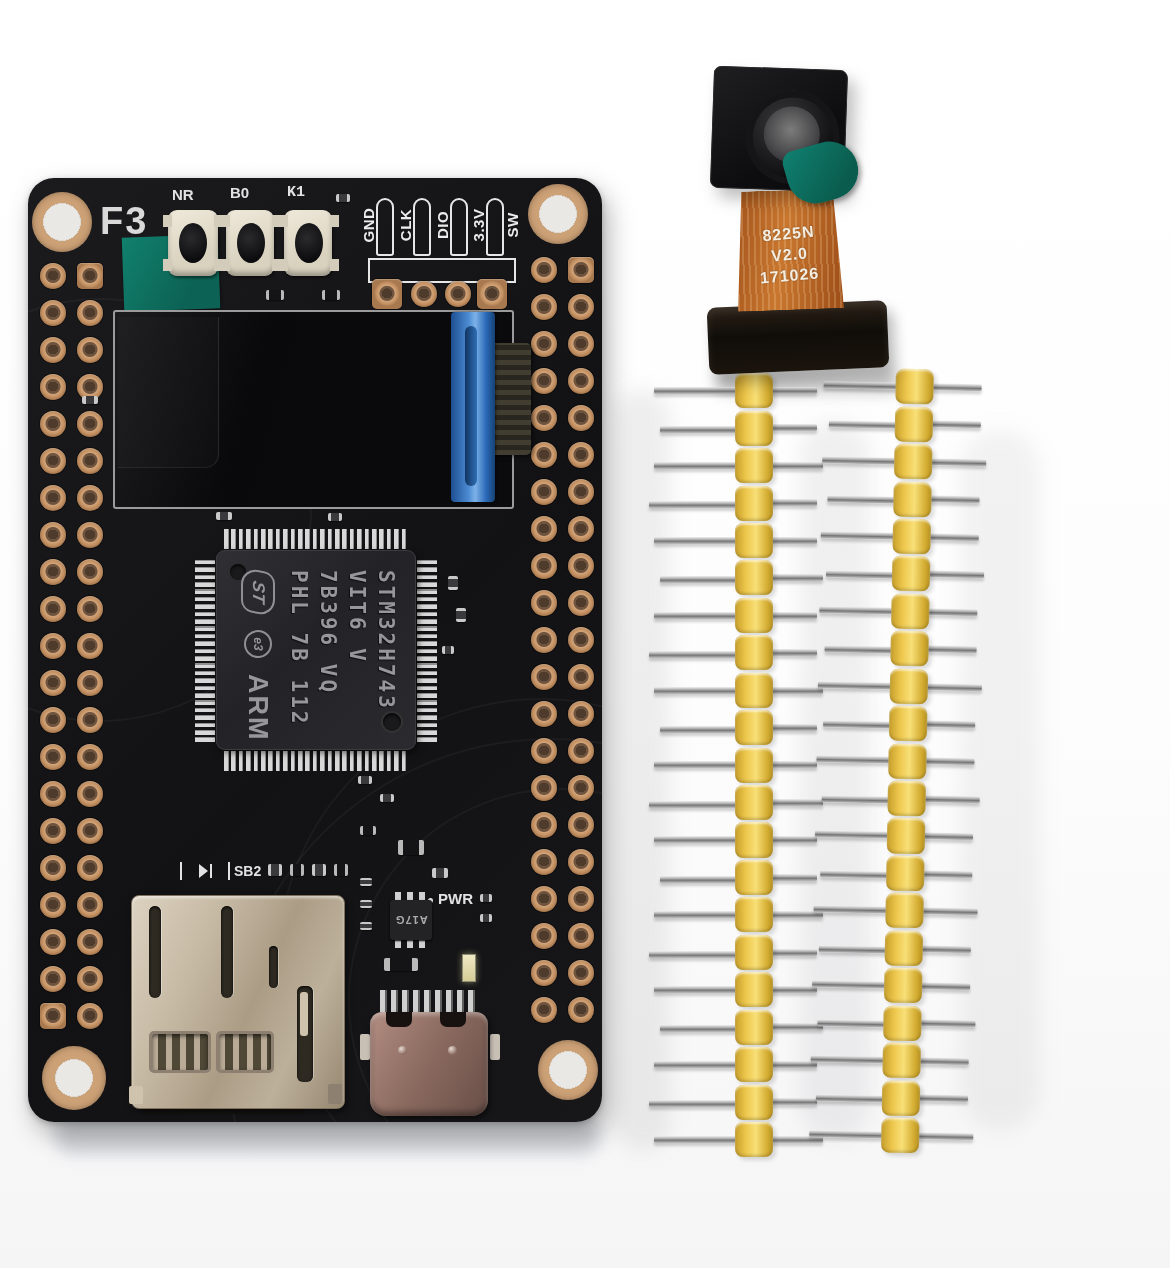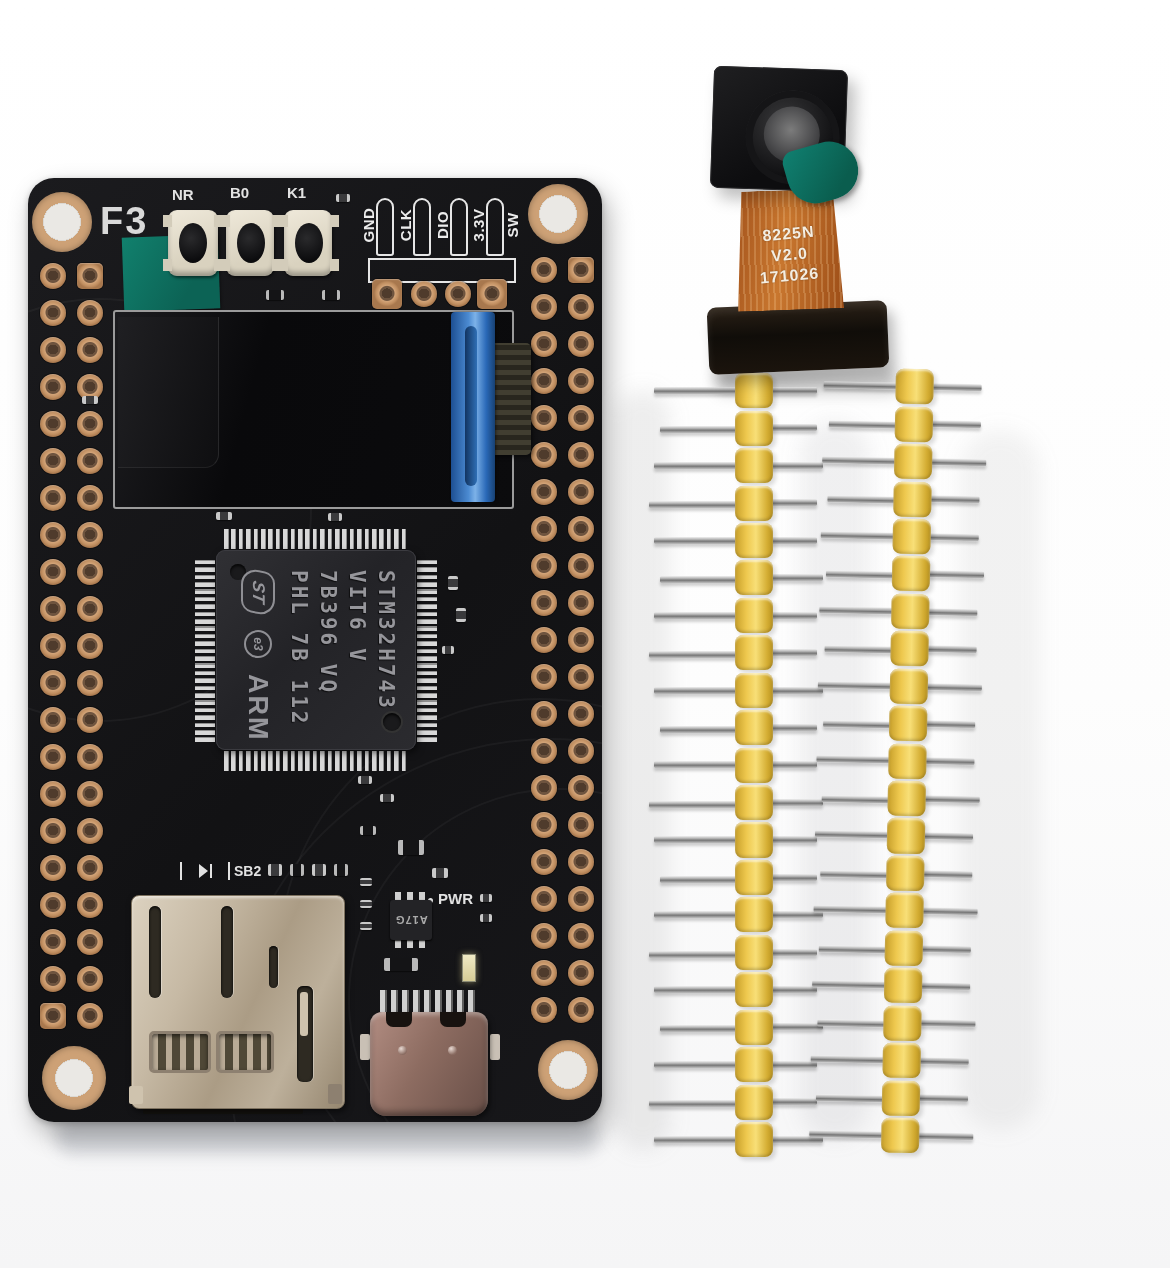--- a/index.html
+++ b/index.html
@@ -340,21 +340,21 @@
           <span class="pad i"></span>
           <span class="pad o"></span>
         </div>
       </div>
 
     <div class="abs silk f3" style="left:72px;top:22px;">F3</div>
     <div class="abs tape" style="left:95px;top:58px;width:96px;height:74px;transform:rotate(-2deg);"></div>
 
     <div class="abs silk btn-label" style="left:144px;top:8px;">NR</div>
     <div class="abs silk btn-label" style="left:202px;top:6px;">B0</div>
-    <div class="abs silk btn-label" style="left:259px;top:6px;">K1</div>
+    <div class="abs silk btn-label" style="left:259px;top:6px;font-family:Liberation Mono, monospace;">K1</div>
     <div class="tact" style="left:140px;top:32px;">
         <div class="cap"></div>
       </div>
     <div class="tact" style="left:198px;top:32px;width:48px;">
         <div class="cap"></div>
       </div>
     <div class="tact" style="left:256px;top:32px;width:48px;">
         <div class="cap"></div>
       </div>
 

